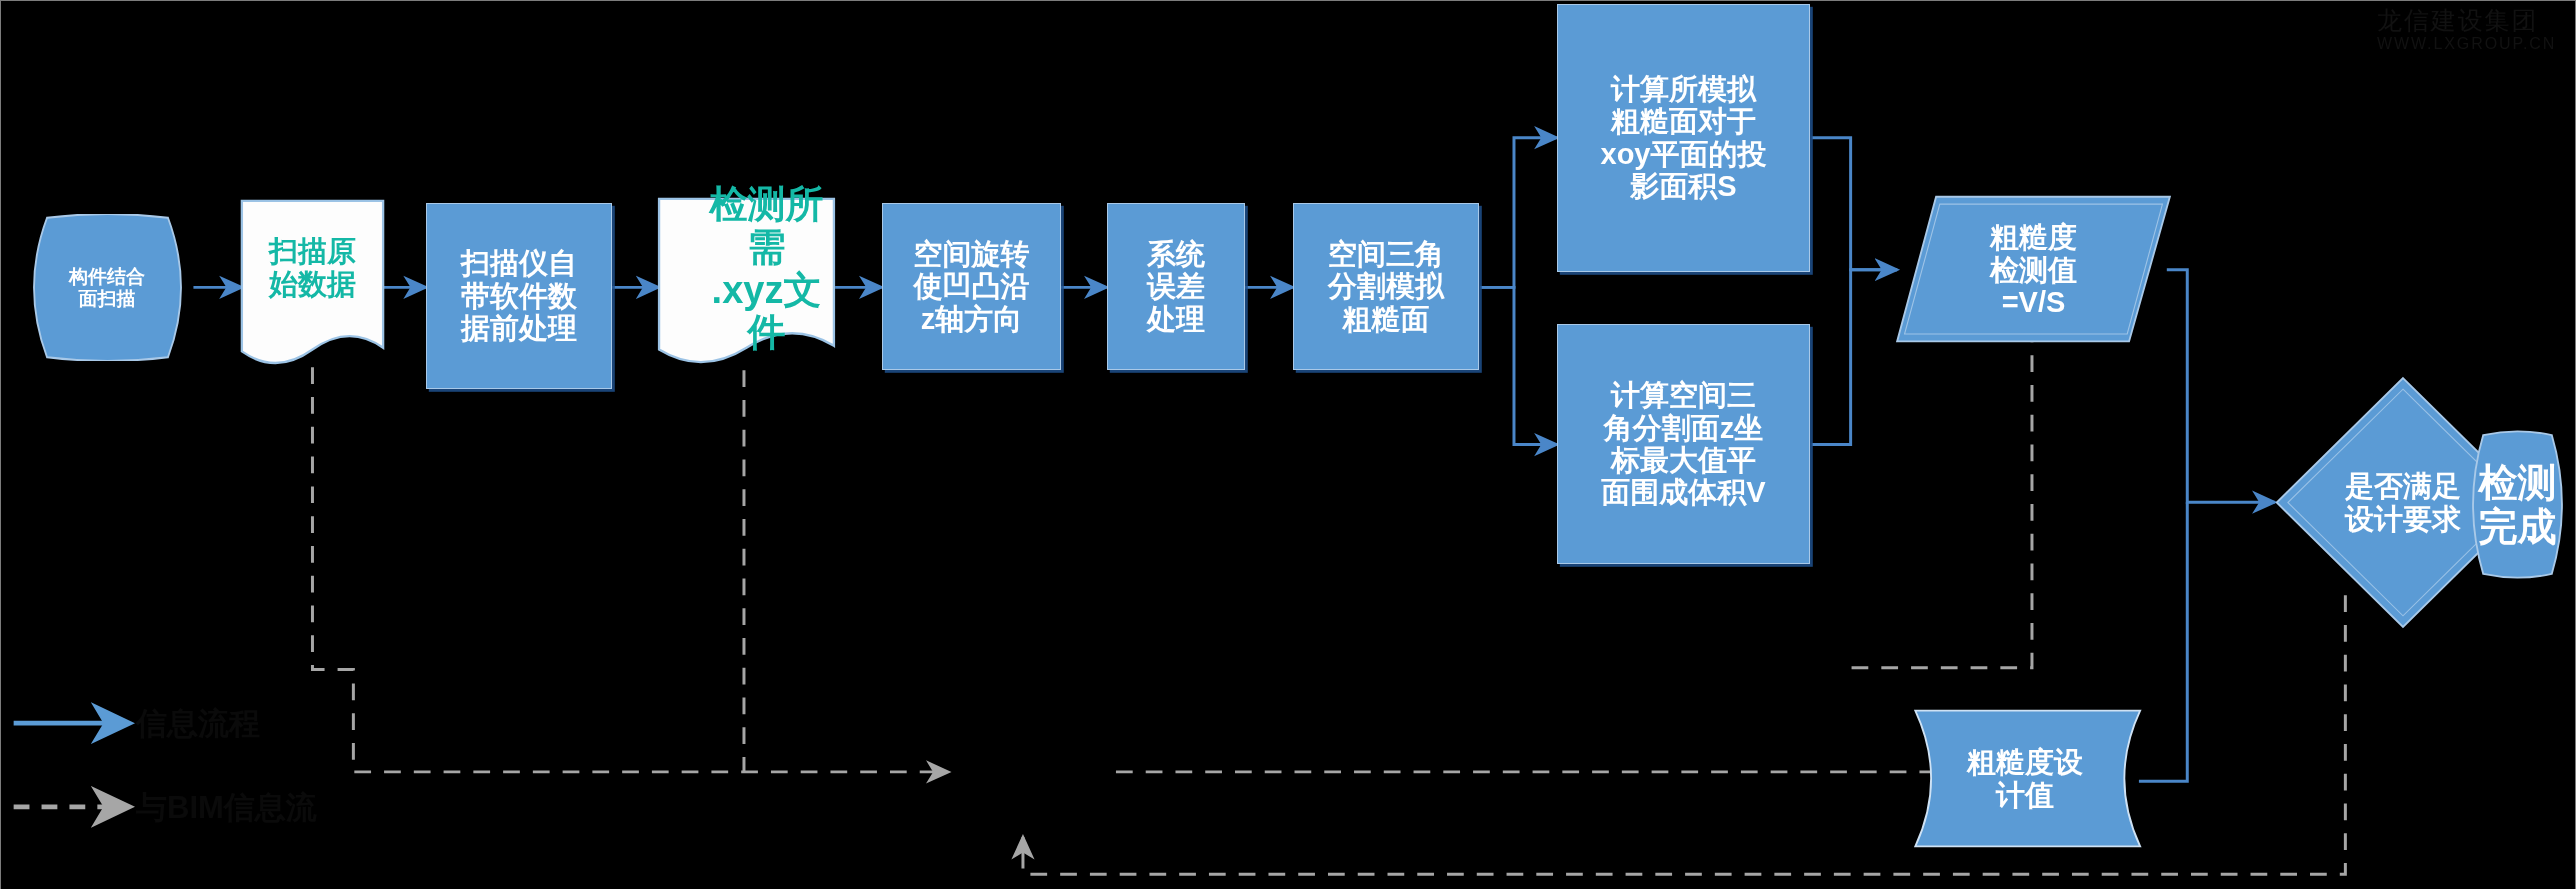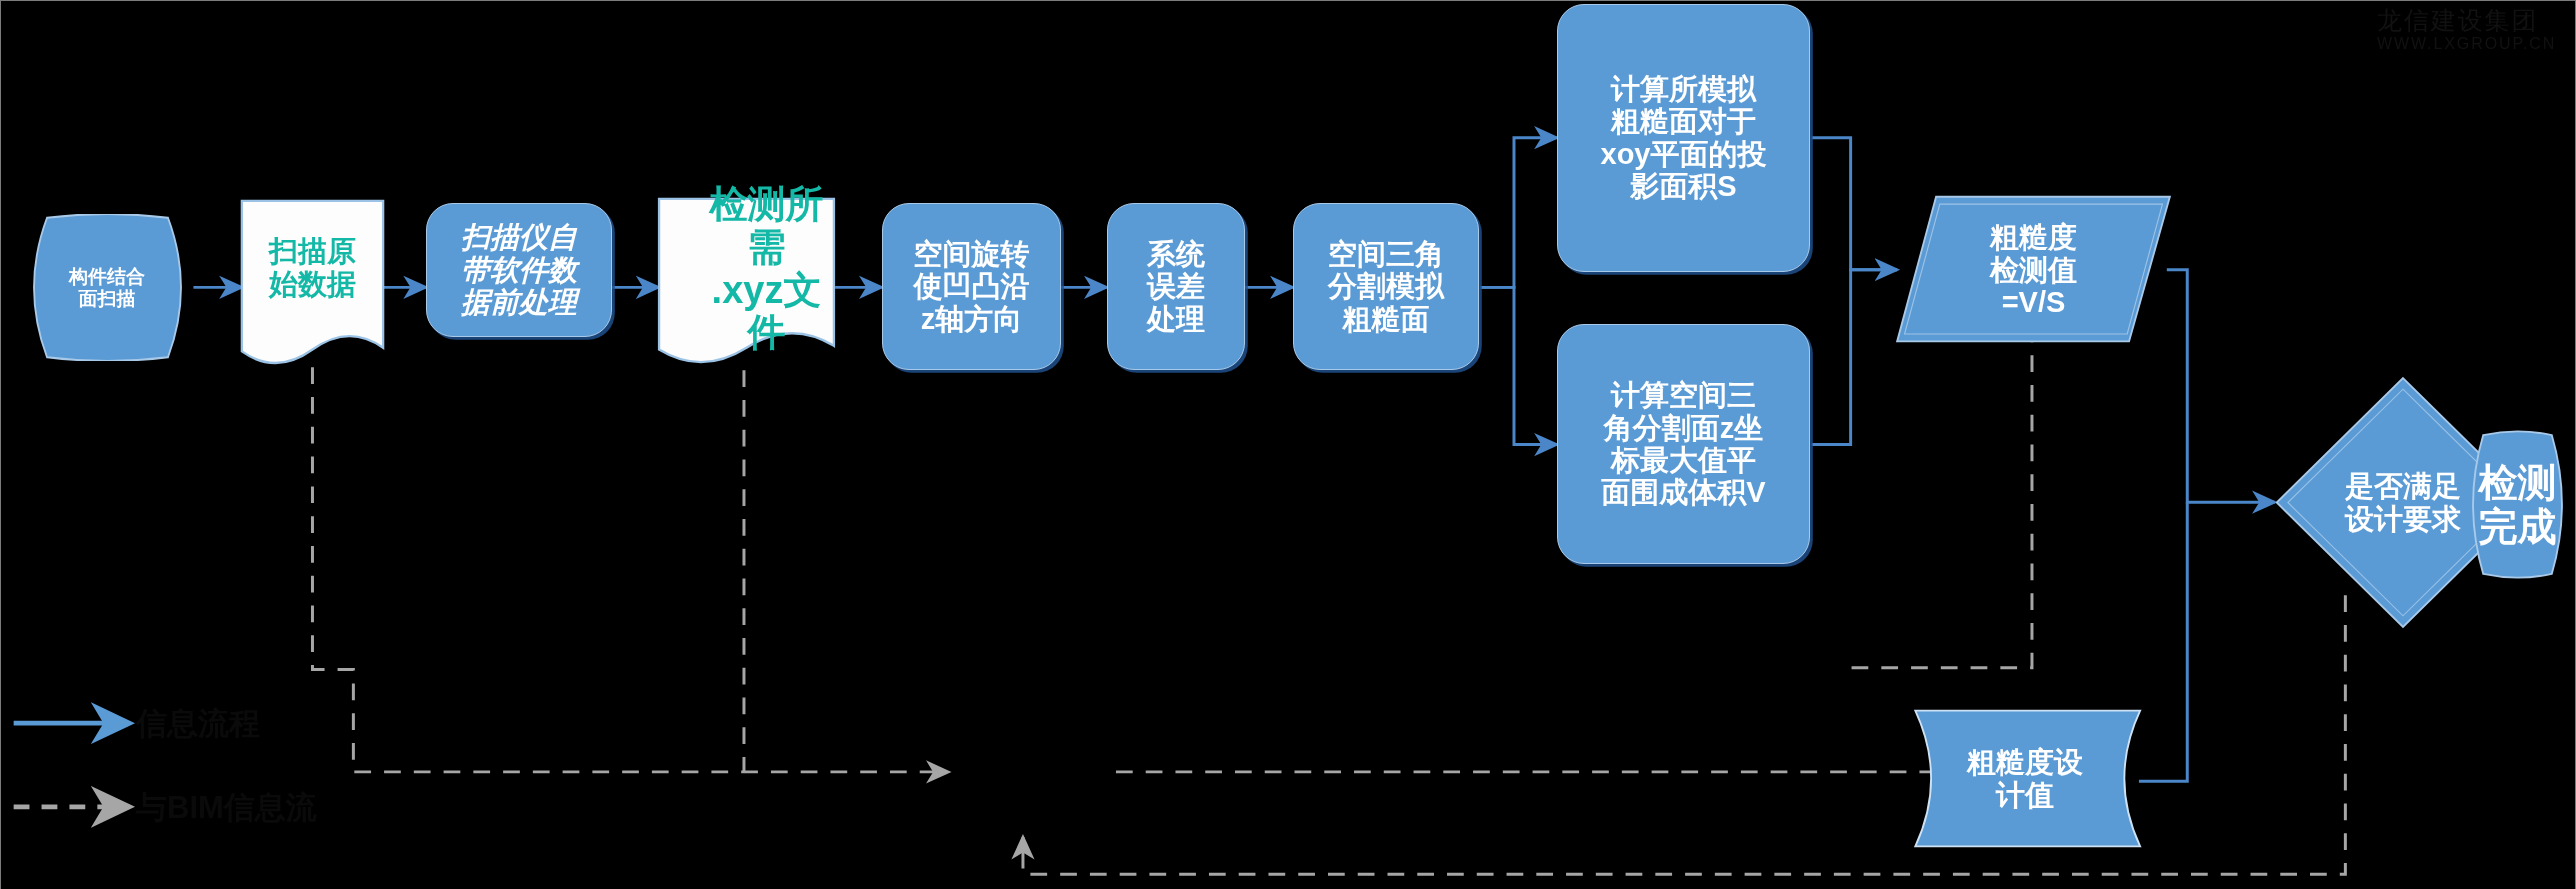--- a/index.html
+++ b/index.html
@@ -6,21 +6,21 @@
   #stage{position:relative;width:2576px;height:890px;background:#000;overflow:hidden;
          font-family:"Liberation Sans","DejaVu Sans",sans-serif;}
   #border{position:absolute;left:0;top:0;width:2576px;height:890px;
           border:1.9px solid #7c7c7c;box-sizing:border-box;pointer-events:none;}
   svg#edges{position:absolute;left:0;top:0;width:2576px;height:890px;}
   .node{position:absolute;box-sizing:border-box;display:flex;align-items:center;
         justify-content:center;text-align:center;line-height:1.12;}
   .node .lbl{position:relative;z-index:3;white-space:pre-line;padding:0 3.7px;}
   .fill-blue{background:#5b9bd5;border:0.9px solid #a9c9e8;
              box-shadow:2.8px 2.8px 0 rgba(30,80,140,.85);}
-  .txt-white{color:#ffffff;font-weight:bold;border-radius:27px;}
+  .txt-white{color:#ffffff;font-weight:bold;}
   .txt-blue{color:#14b8a6;font-weight:bold;}
   .shape-holder{position:absolute;}
   .shape-holder svg{position:absolute;left:0;top:0;}
   .legend-txt{position:absolute;color:#0a0a0a;font-weight:bold;white-space:nowrap;}
   .wm{position:absolute;color:#111;letter-spacing:1.9px;white-space:nowrap;}
 </style>
 </head>
 <body>
 
 <div id="stage">
@@ -89,21 +89,21 @@
   <div class="shape-holder" style="left:240px;top:199px;width:145px;height:171px;">
     <svg width="145" height="171" viewBox="0 0 156 184">
       <path d="M2,2 L154,2 L154,160 Q117,134 78,162 Q39,190 2,164 Z" fill="#fdfdfd" stroke="#9cc3e5" stroke-width="2.5"></path>
     </svg>
     <div class="node txt-blue" style="left:0;top:-16.7px;width:145px;height:171px;font-size:29px;">
       <span class="lbl">扫描原
 始数据</span>
     </div>
   </div>
 
-  <div class="node fill-blue txt-white" style="left:426px;top:203px;width:186px;height:134px;font-size:29px;font-style:italic;">
+  <div class="node fill-blue txt-white" style="left:426px;top:203px;width:186px;height:186px;font-size:29px;">
     <span class="lbl">扫描仪自
 带软件数
 据前处理</span>
   </div>
 
   <div class="shape-holder" style="left:657px;top:197px;width:179px;height:173px;">
     <svg width="179" height="173" viewBox="0 0 192 186">
       <path d="M2,2 L190,2 L190,160 Q144,132 96,162 Q48,192 2,164 Z" fill="#fdfdfd" stroke="#9cc3e5" stroke-width="2.5"></path>
     </svg>
     <div class="node txt-blue" style="left:0;top:-15px;width:179px;height:173px;font-size:38px;padding-left:40px;">

